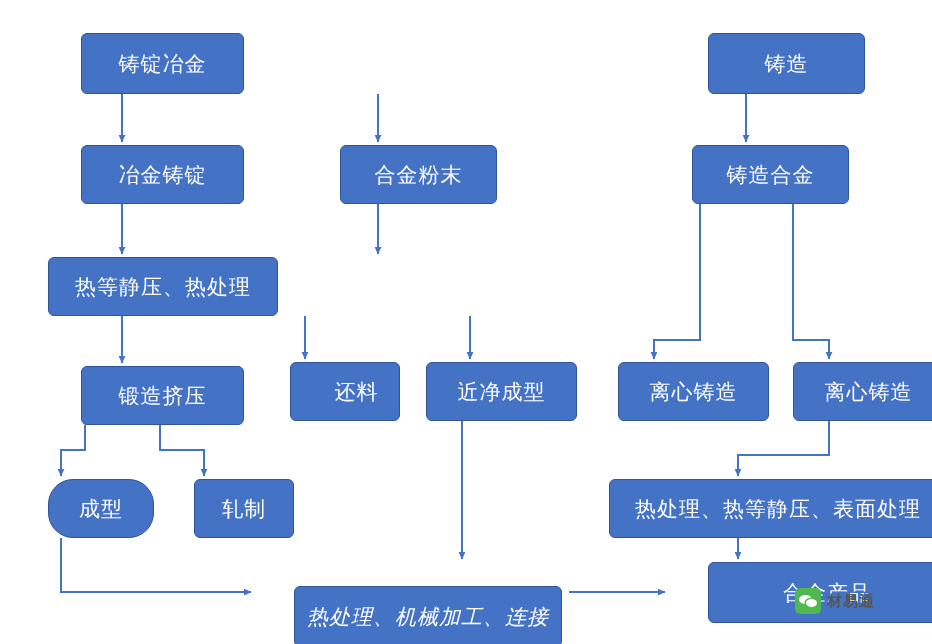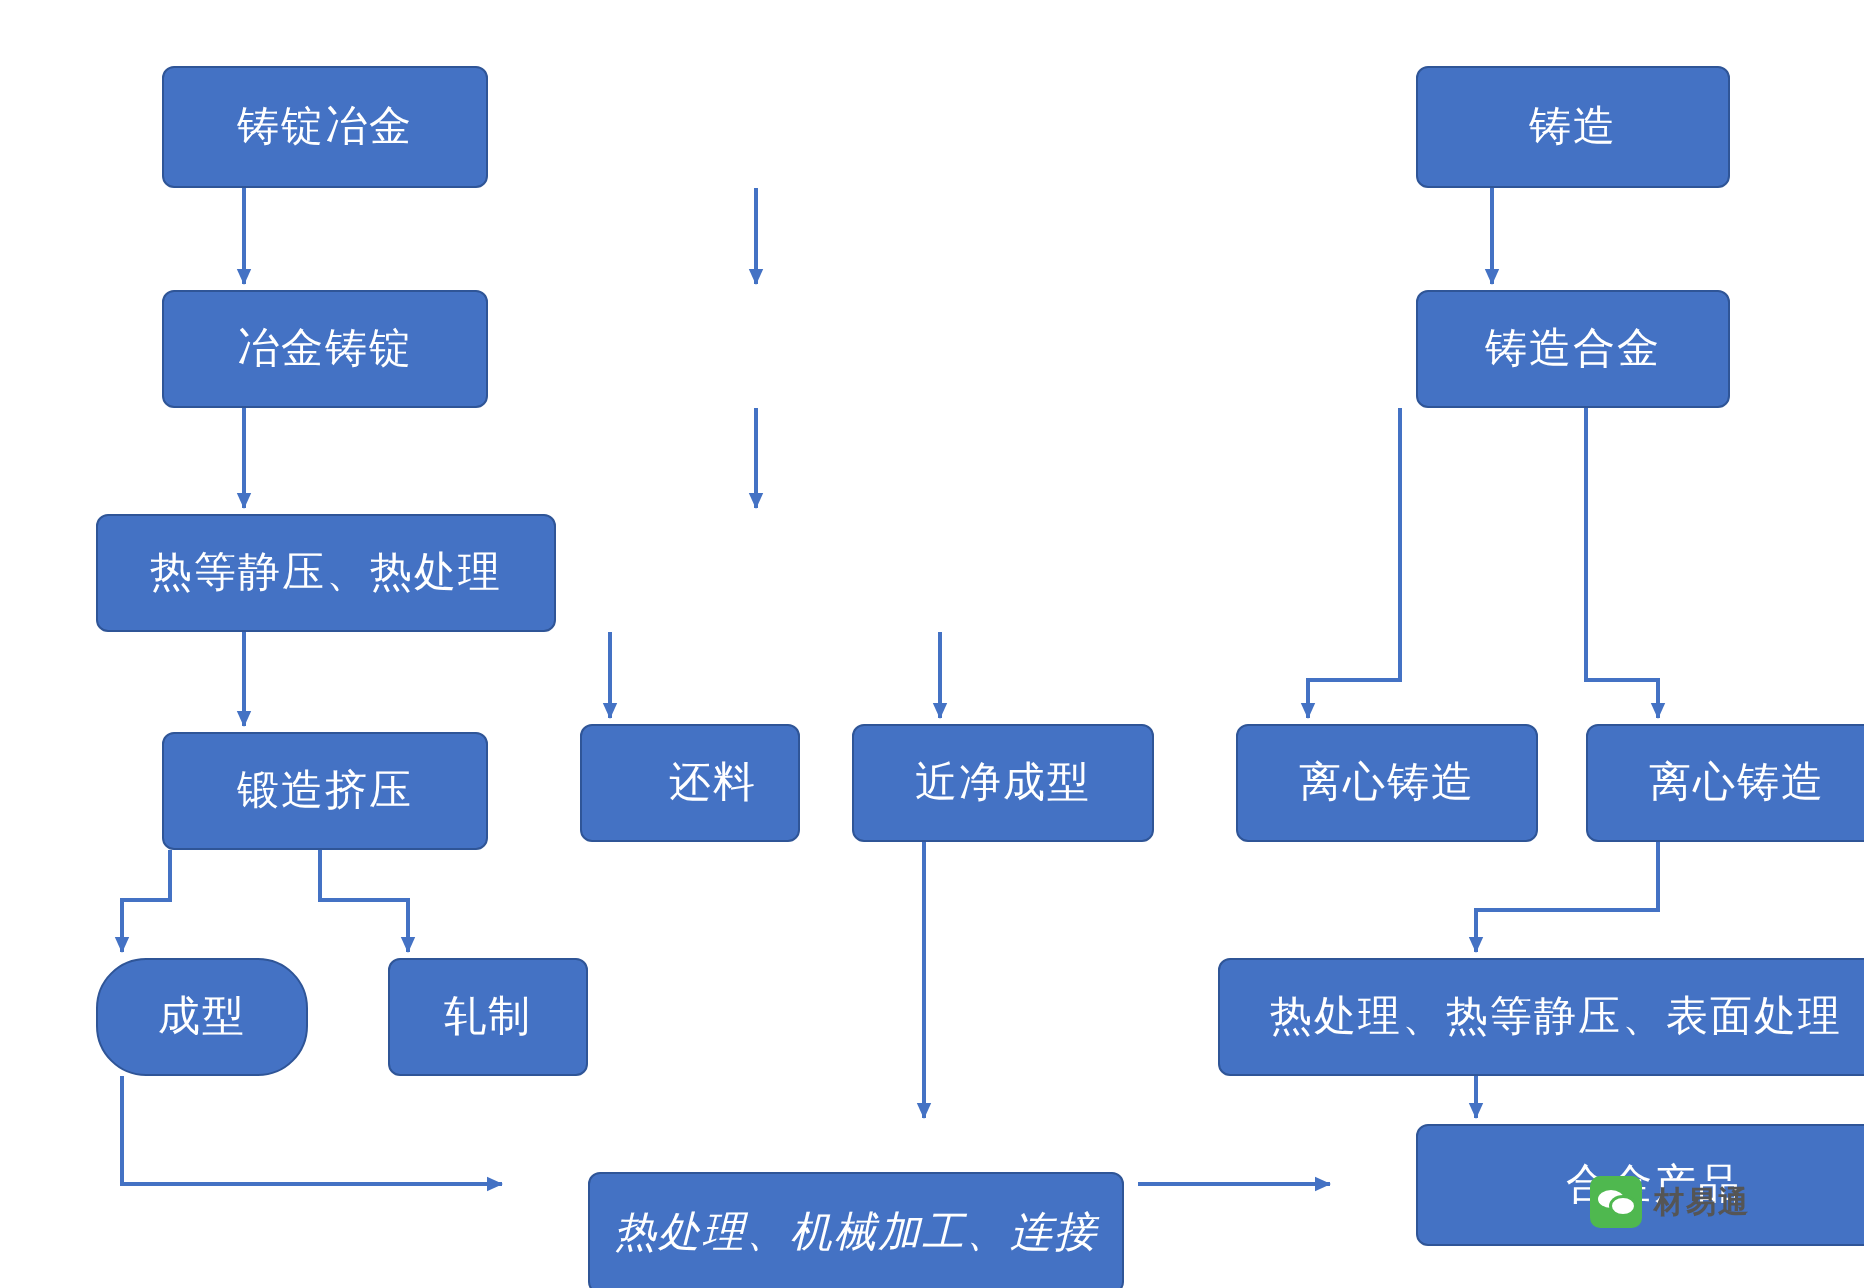--- a/index.html
+++ b/index.html
@@ -117,21 +117,24 @@
   <div class="node" style="left:41px;top:33px;width:163px;height:61px;">
       <span>铸锭冶金</span>
     </div>
   <div class="node" style="left:668px;top:33px;width:157px;height:61px;">
       <span>铸造</span>
     </div>
 
   <div class="node" style="left:41px;top:145px;width:163px;height:59px;">
       <span>冶金铸锭</span>
     </div>
-  <div class="node" style="left:668px;top:145px;width:157px;height:59px;">
+  <div class="node" style="left:300px;top:145px;width:157px;height:59px;">
+      <span>合金粉末</span>
+    </div>
+  <div class="node" style="left:652px;top:145px;width:157px;height:59px;">
       <span>铸造合金</span>
     </div>
 
   <div class="node" style="left:8px;top:257px;width:230px;height:59px;">
       <span>热等静压、热处理</span>
     </div>
 
   <div class="node" style="left:41px;top:366px;width:163px;height:59px;align-items:center;">
       <span>锻造挤压</span>
     </div>

